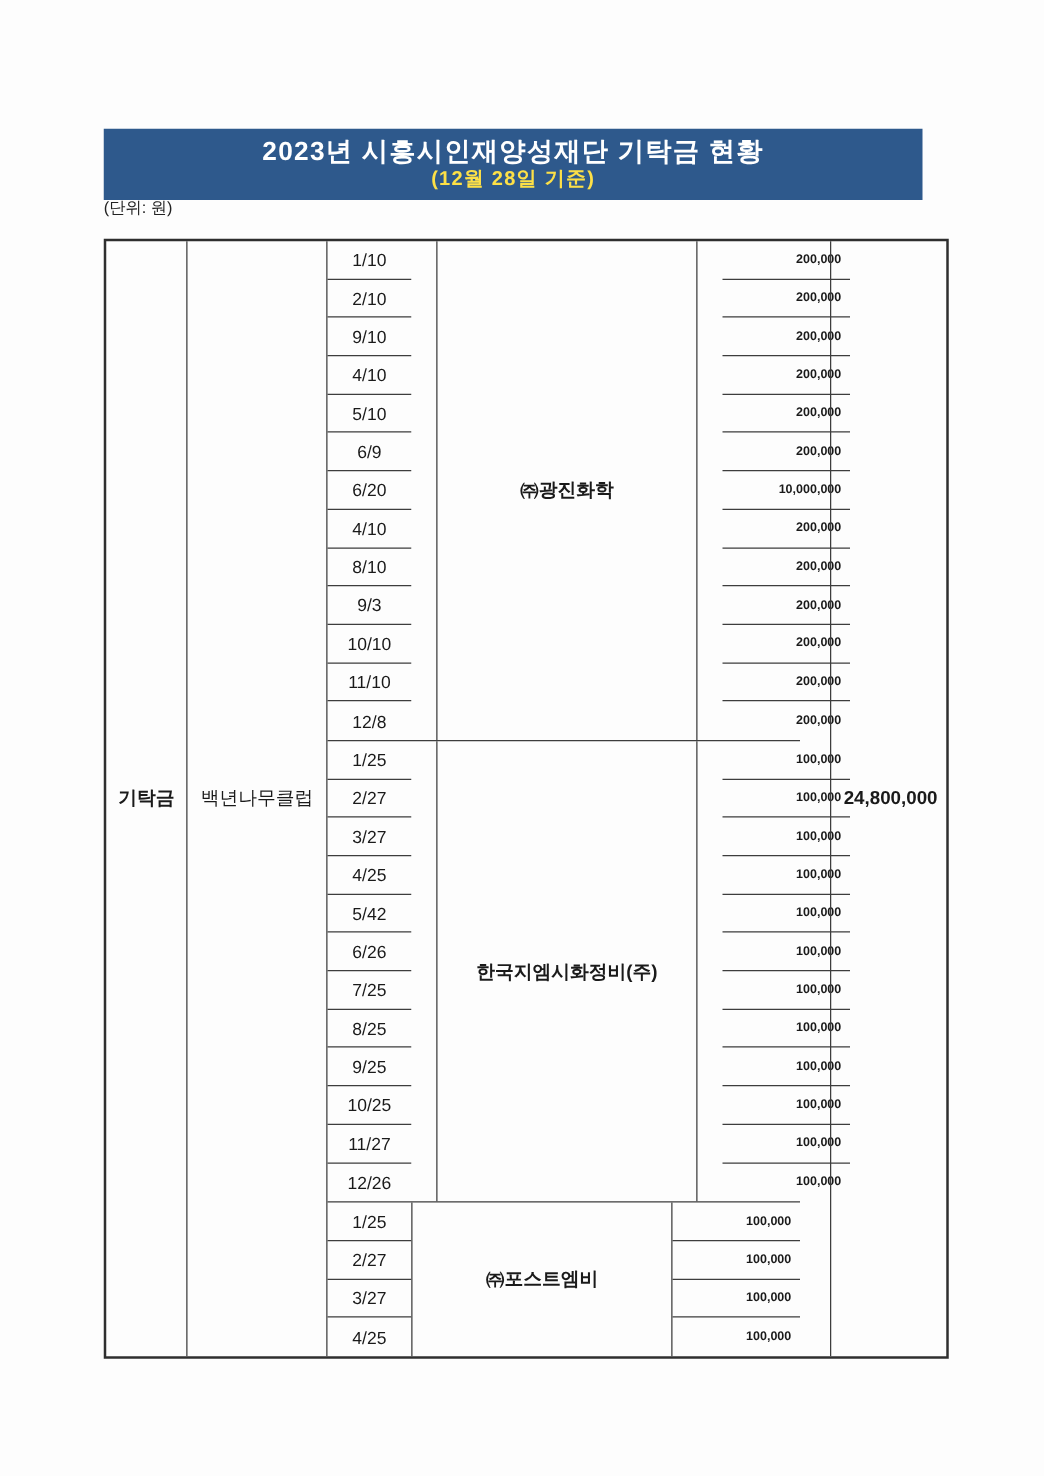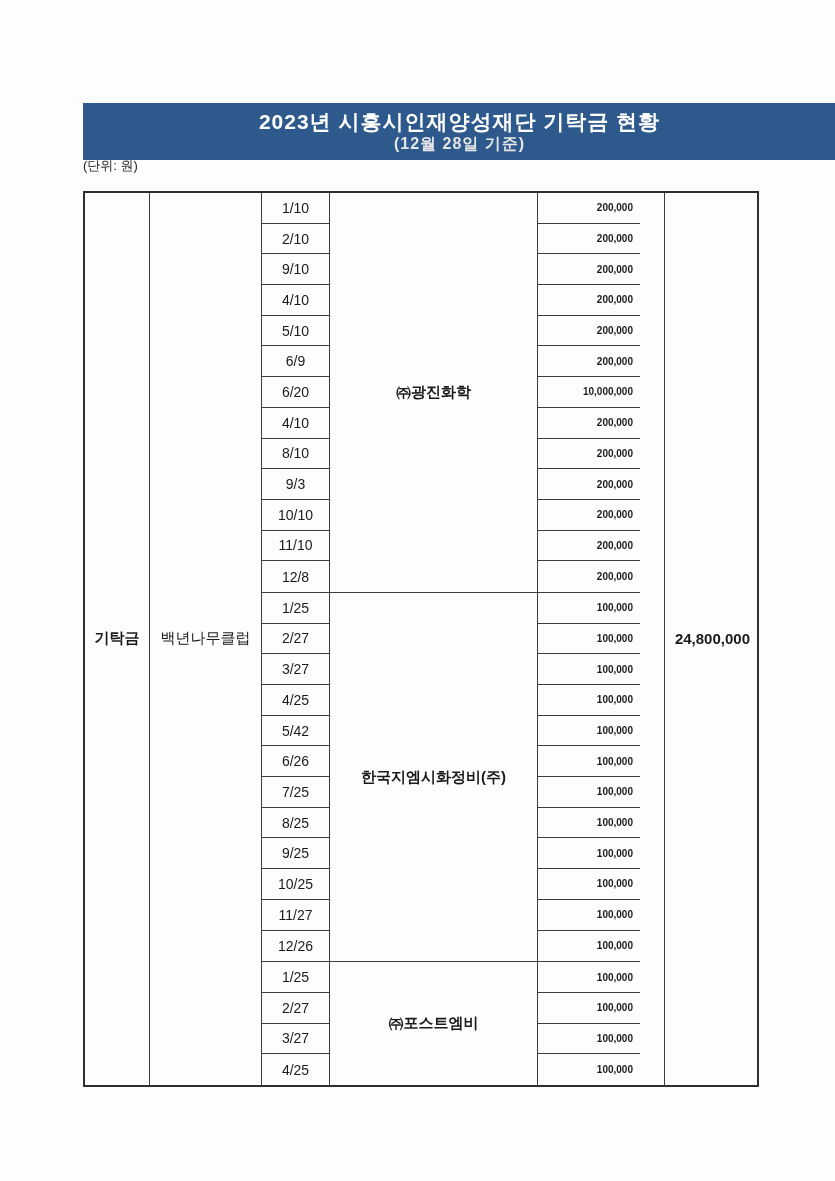--- a/index.html
+++ b/index.html
@@ -8,32 +8,32 @@
     position:relative;
     width:835px; height:1181px;
     background:#fdfdfd;
     font-family:"Liberation Sans","DejaVu Sans",sans-serif;
     color:#1a1a1a;
     overflow:hidden;
     margin:0 auto;
   }
   .title-bar {
     position:absolute; left:83px; top:103px;
-    width:753px; height:57px;
+    width:655px; height:57px;
     background:#2E598C;
     display:flex; flex-direction:column;
     align-items:center; justify-content:center;
     gap:1px;
   }
   .title-main {
     color:#ffffff; font-weight:bold; font-size:21px;
     letter-spacing:1px; line-height:1.15;
   }
   .title-sub {
-    color:#e5e5e5; font-weight:bold; font-size:16px;
+    color:#fde047; font-weight:bold; font-size:16px;
     letter-spacing:1px; line-height:1.1;
   }
   .unit-label {
     position:absolute; left:83px; top:157px;
     width:682px; text-align:left;
     font-size:13px; color:#222222;
   }
   .donation-table {
     position:absolute; left:83px; top:191px;
     width:676px;
@@ -53,21 +53,21 @@
     width:112px; flex:0 0 112px;
     border-right:1px solid var(--line);
     display:flex; align-items:center; justify-content:center;
     font-weight:normal; font-size:15px;
   }
   .groups-area {
     width:378px; flex:0 0 378px;
     display:flex; flex-direction:column;
   }
   .group-row { display:flex; }
-  .group-row:not(:last-child) { border-bottom:1px solid var(--line); }
+  .group-row:not(:last-child) { border-bottom:1px solid var(--line);gap:20px; }
   .dates-col { width:67px; flex:0 0 67px; display:flex; flex-direction:column; }
   .date-cell {
     height:var(--row-h);
     display:flex; align-items:center; justify-content:center;
     font-size:14px;
   }
   .date-cell:not(:last-child) { border-bottom:1px solid var(--line); }
   .donor-cell {
     width:209px; flex:0 0 209px;
     border-left:1px solid var(--line);

